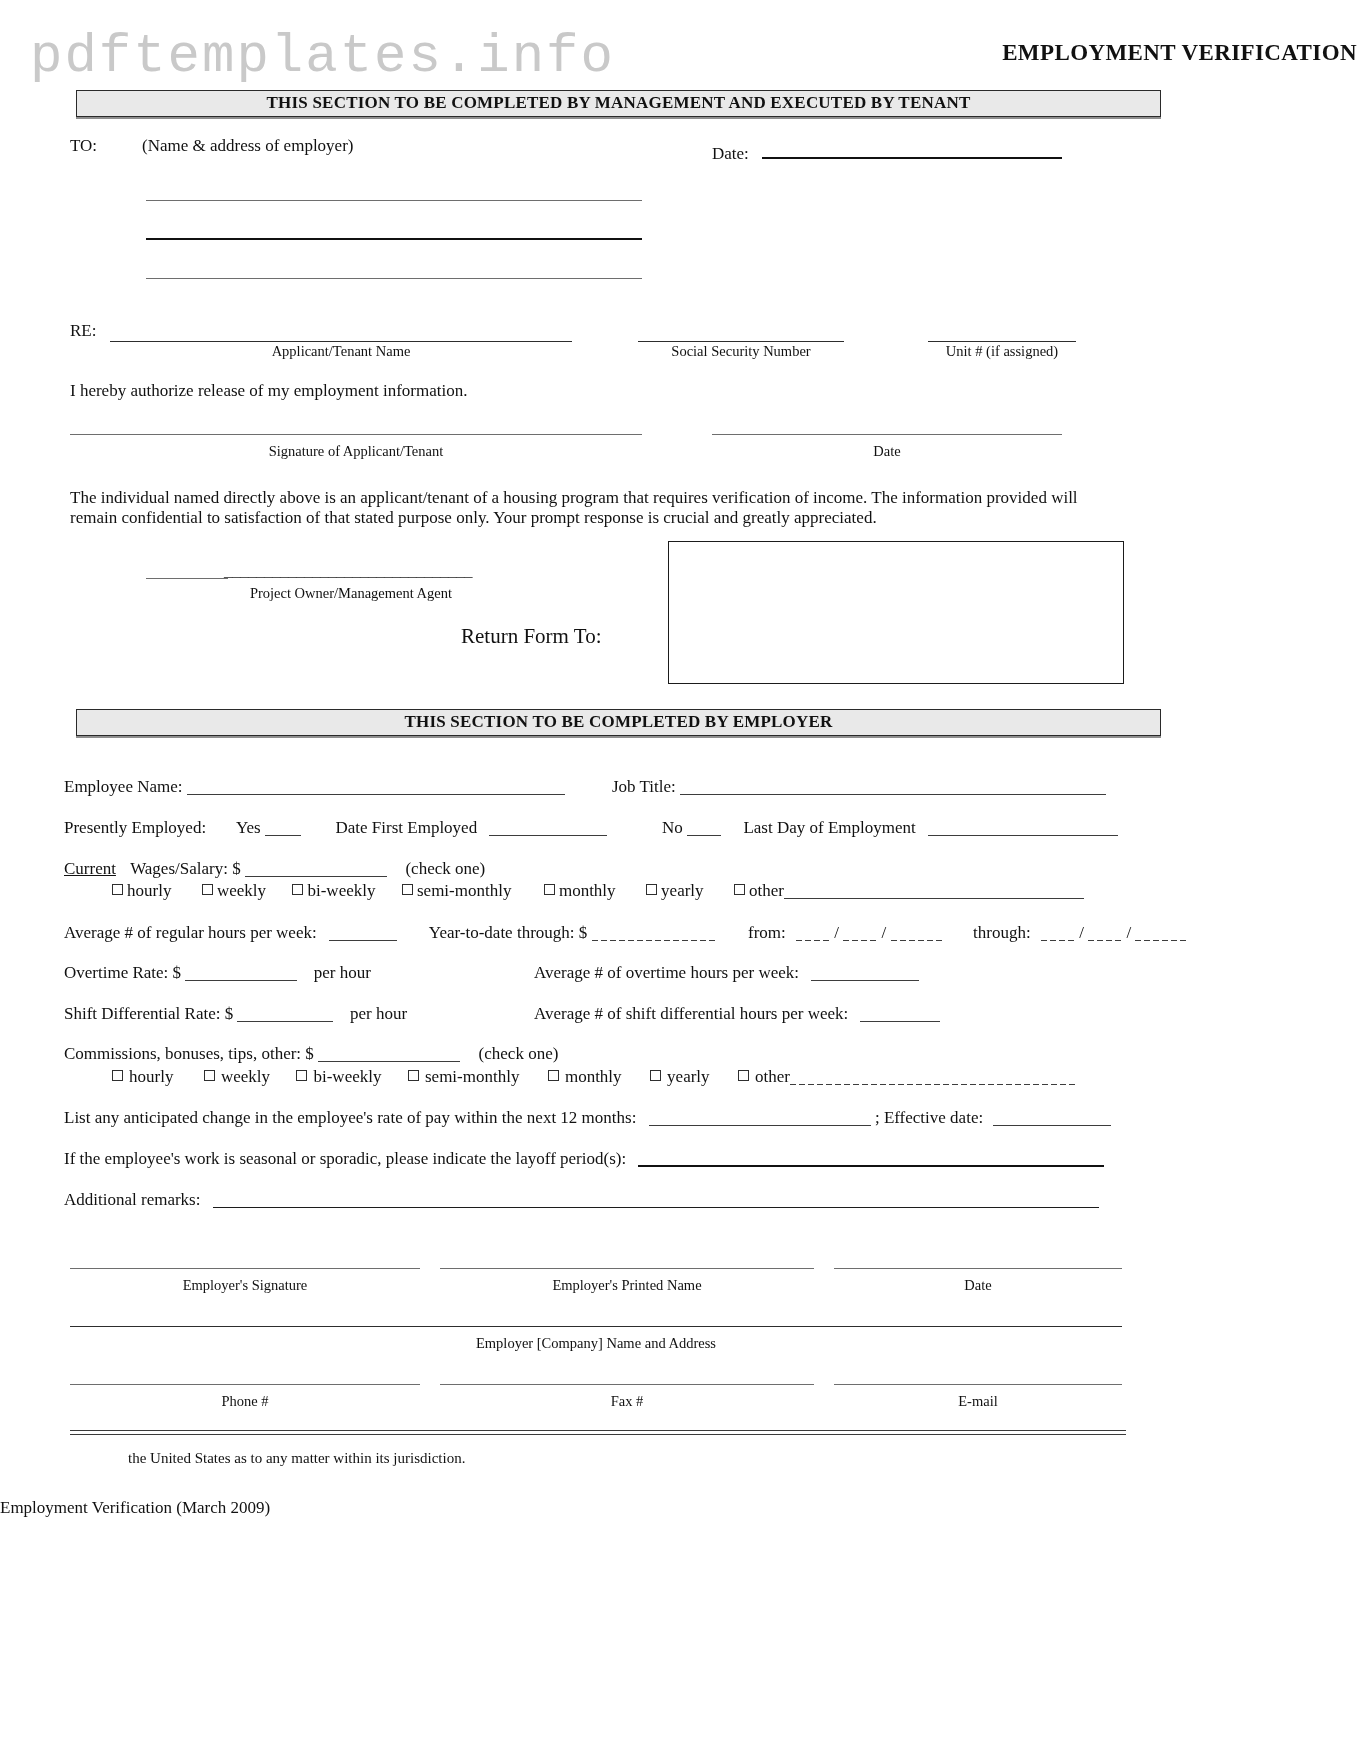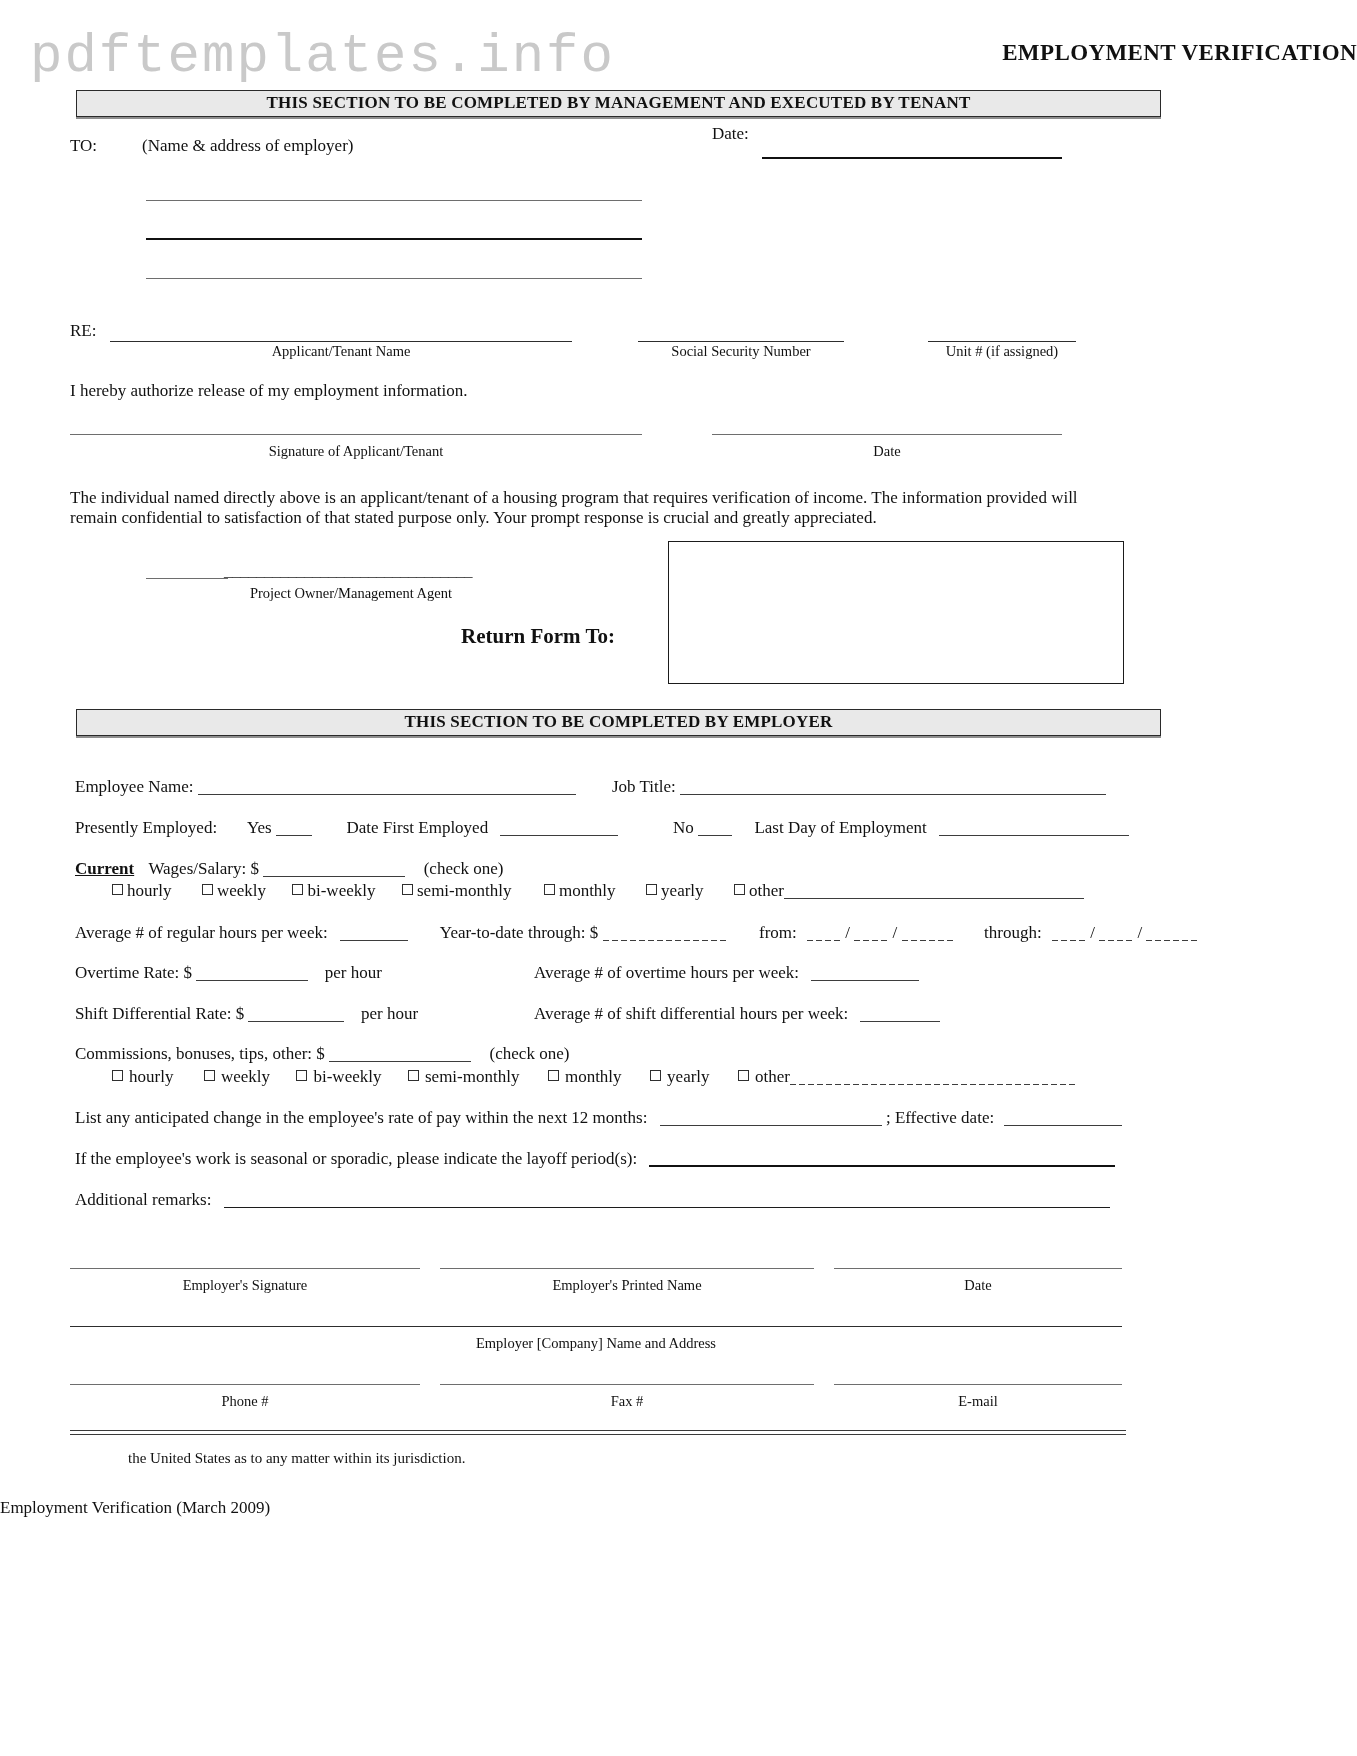--- a/index.html
+++ b/index.html
@@ -56,21 +56,21 @@
     box-sizing:border-box;
     text-align:center;
     font-size:17px;
     font-weight:bold;
     line-height:24px;
     letter-spacing:.2px;
   }
 
   
   .t{position:absolute; font-size:17px; white-space:nowrap;}
-  .bold{font-weight:bold;text-align:center;}
+  .bold{font-weight:normal;text-align:center;}
   .ul{ text-decoration:underline; }
 
   
   .rule{position:absolute; border-top:1px solid #4a4a4a;}
   .rule.thin{border-top:1px solid #6e6e6e;}
   .rule.med{border-top:1.4px solid #2d2d2d;}
   .rule.thick{border-top:2.2px solid #111;}
   .rule.dbl{border-top:1.3px solid #3a3a3a; border-bottom:1.3px solid #3a3a3a; height:3px;}
 
   
@@ -108,21 +108,21 @@
   .cb{
     display:inline-block;
     width:9px;height:9px;
     border:1px solid #2f2f2f;
     margin-right:4px;
     vertical-align:1px;
   }
   .opt{white-space:nowrap;}
 
   
-  .row{position:absolute; font-size:17px; white-space:nowrap; left:75px;}
+  .row{position:absolute; font-size:17px; white-space:nowrap; left:64px;}
 
   .note{
     position:absolute;
     left:76px;
     width:1090px;
     font-size:15px;
     line-height:1.35;
   }
   .note .hang{ display:block; padding-left:52px; text-indent:-52px;}
 </style>
@@ -137,21 +137,21 @@
 
   <div class="section-bar" style="top:90px;">THIS SECTION TO BE COMPLETED BY MANAGEMENT AND EXECUTED BY TENANT</div>
 
   <div class="t" style="left:70px; top:136px;">TO:</div>
   <div class="t" style="left:142px; top:136px;">(Name &amp; address of employer)</div>
 
   <div class="rule thin" style="left:146px; top:200px; width:496px;"></div>
   <div class="rule thick" style="left:146px; top:238px; width:496px;"></div>
   <div class="rule thin" style="left:146px; top:278px; width:496px;"></div>
 
-  <div class="t" style="left:712px; top:124px;text-align:right;">Date:</div>
+  <div class="t" style="left:712px; top:144px;text-align:right;">Date:</div>
   <div class="rule thick" style="left:762px; top:157px; width:300px;"></div>
 
   <div class="t" style="left:70px; top:321px;">RE:</div>
   <div class="rule med" style="left:110px; top:341px; width:462px;"></div>
   <div class="cap" style="left:110px; top:343px; width:462px;">Applicant/Tenant Name</div>
 
   <div class="rule med" style="left:638px; top:341px; width:206px;"></div>
   <div class="cap" style="left:638px; top:343px; width:206px;">Social Security Number</div>
 
   <div class="rule med" style="left:928px; top:341px; width:148px;"></div>

